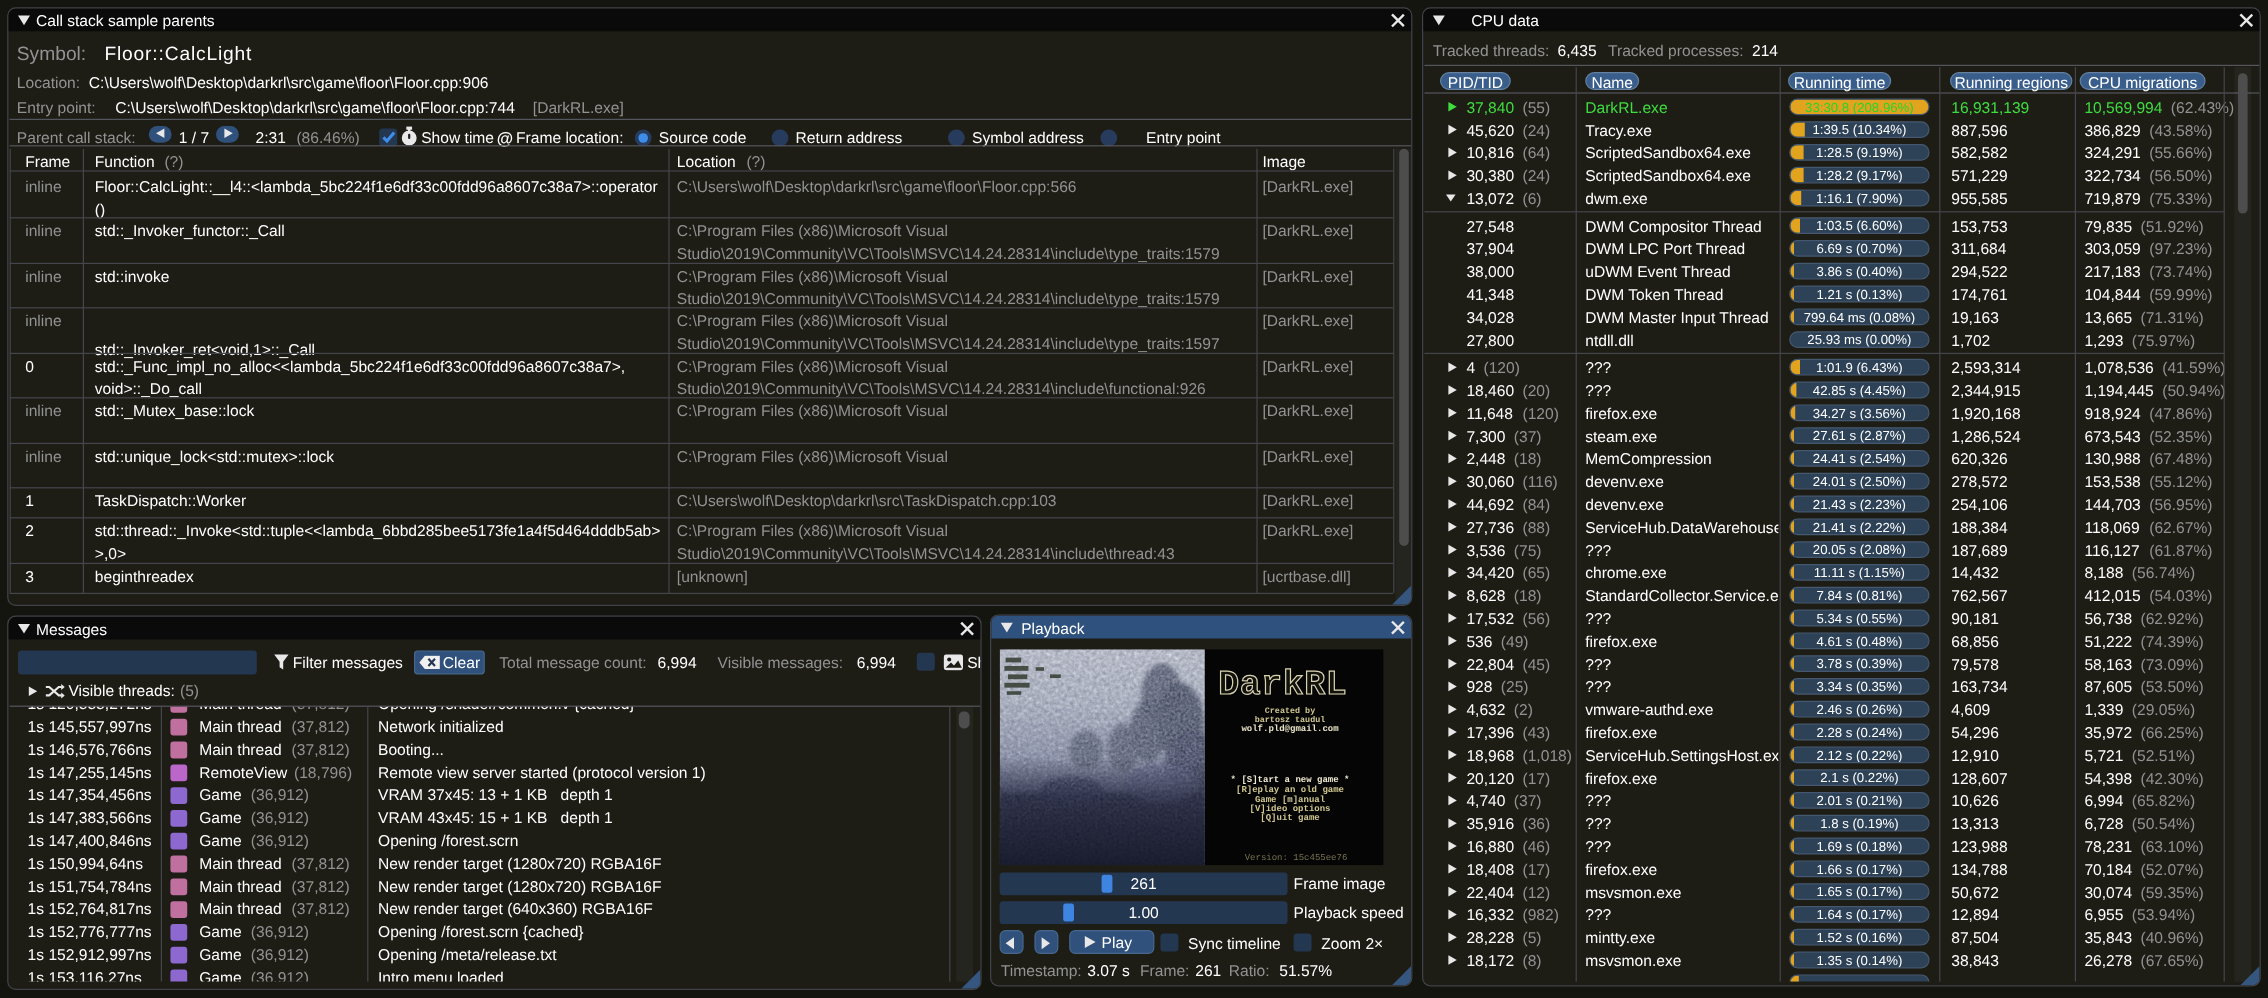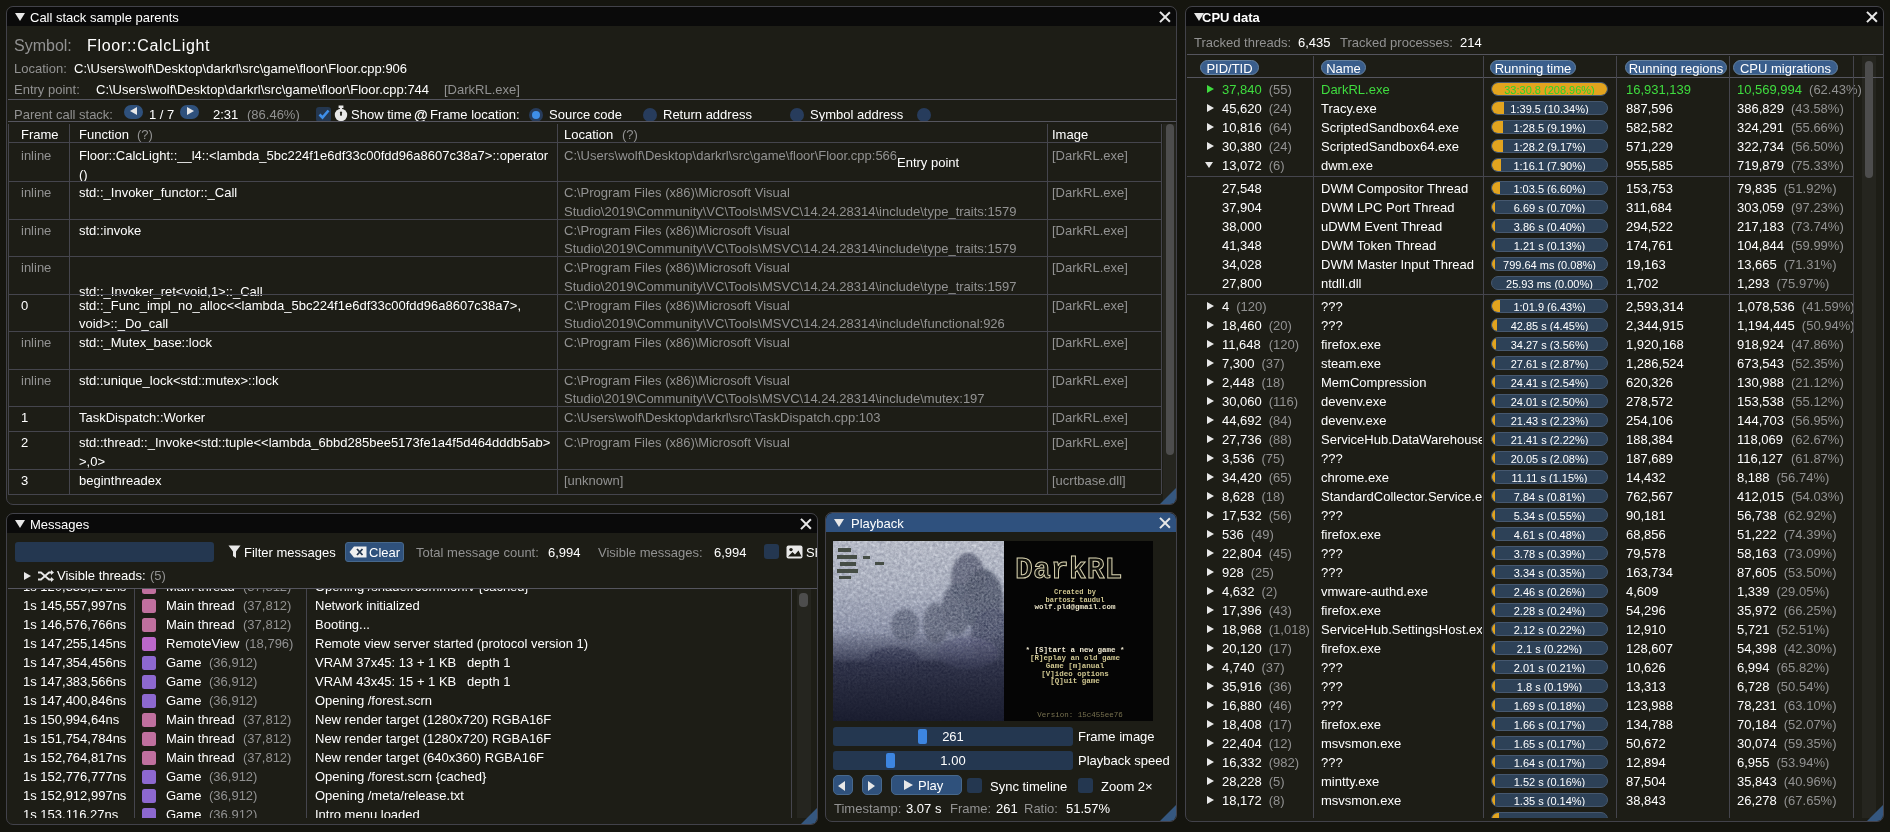--- a/index.html
+++ b/index.html
@@ -58,21 +58,21 @@
 <div class="t" style="left:407px;top:99.5px;font-size:14px;font-weight:bold">@</div>
 <div class="t" style="left:423px;top:100px;">Frame location:</div>
 <div class="" style="position:absolute;left:522px;top:100.5px;width:14px;height:14px;background:#273c5c;border-radius:50%"></div>
 <div class="" style="position:absolute;left:525px;top:103.5px;width:8px;height:8px;background:#3e8ee9;border-radius:50%"></div>
 <div class="t" style="left:542px;top:100px;">Source code</div>
 <div class="" style="position:absolute;left:636px;top:100.5px;width:14px;height:14px;background:#273c5c;border-radius:50%"></div>
 <div class="t" style="left:656px;top:100px;">Return address</div>
 <div class="" style="position:absolute;left:783px;top:100.5px;width:14px;height:14px;background:#273c5c;border-radius:50%"></div>
 <div class="t" style="left:803px;top:100px;">Symbol address</div>
 <div class="" style="position:absolute;left:910px;top:100.5px;width:14px;height:14px;background:#273c5c;border-radius:50%"></div>
-<div class="t" style="left:890px;top:100px;margin-top:48px;">Entry point</div>
+<div class="t" style="left:948px;top:100px;">Entry point</div>
 <div class="" style="position:absolute;left:1px;top:114px;height:1px;width:1168px;background:#55555e"></div>
 <div class="t" style="left:14px;top:120px;">Frame</div>
 <div class="t" style="left:72px;top:120px;">Function</div>
 <div class="g" style="left:130px;top:120px;">(?)</div>
 <div class="t" style="left:557px;top:120px;">Location</div>
 <div class="g" style="left:615px;top:120px;">(?)</div>
 <div class="t" style="left:1045px;top:120px;">Image</div>
 <div class="" style="position:absolute;left:1px;top:135px;height:1px;width:1153px;background:#45454d"></div>
 <div class="g" style="left:14px;top:141px;">inline</div>
 <div class="t" style="left:72px;top:141.0px;">Floor::CalcLight::__l4::&lt;lambda_5bc224f1e6df33c00fdd96a8607c38a7&gt;::operator</div>
@@ -106,32 +106,32 @@
 <div class="g" style="left:1045px;top:290.5px;">[DarkRL.exe]</div>
 <div class="" style="position:absolute;left:1px;top:324px;height:1px;width:1153px;background:#45454d"></div>
 <div class="g" style="left:14px;top:328px;">inline</div>
 <div class="t" style="left:72px;top:328.0px;">std::_Mutex_base::lock</div>
 <div class="g" style="left:557px;top:328.0px;">C:\Program Files (x86)\Microsoft Visual</div>
 <div class="g" style="left:1045px;top:328px;">[DarkRL.exe]</div>
 <div class="" style="position:absolute;left:1px;top:361.5px;height:1px;width:1153px;background:#45454d"></div>
 <div class="g" style="left:14px;top:365.5px;">inline</div>
 <div class="t" style="left:72px;top:365.5px;">std::unique_lock&lt;std::mutex&gt;::lock</div>
 <div class="g" style="left:557px;top:365.5px;">C:\Program Files (x86)\Microsoft Visual</div>
-<div class="g" style="left:557px;top:384.0px;">Studio\2019\Community\VC\Tools\MSVC\14.24.28314\include\mutex:197</div>
 <div class="g" style="left:1045px;top:365.5px;">[DarkRL.exe]</div>
 <div class="" style="position:absolute;left:1px;top:399px;height:1px;width:1153px;background:#45454d"></div>
 <div class="t" style="left:14px;top:403px;">1</div>
 <div class="t" style="left:72px;top:403.0px;">TaskDispatch::Worker</div>
 <div class="g" style="left:557px;top:403.0px;">C:\Users\wolf\Desktop\darkrl\src\TaskDispatch.cpp:103</div>
 <div class="g" style="left:1045px;top:403px;">[DarkRL.exe]</div>
 <div class="" style="position:absolute;left:1px;top:424px;height:1px;width:1153px;background:#45454d"></div>
 <div class="t" style="left:14px;top:428px;">2</div>
 <div class="t" style="left:72px;top:428.0px;">std::thread::_Invoke&lt;std::tuple&lt;&lt;lambda_6bbd285bee5173fe1a4f5d464dddb5ab&gt;</div>
 <div class="t" style="left:72px;top:446.5px;">&gt;,0&gt;</div>
 <div class="g" style="left:557px;top:428.0px;">C:\Program Files (x86)\Microsoft Visual</div>
+<div class="g" style="left:557px;top:446.5px;">Studio\2019\Community\VC\Tools\MSVC\14.24.28314\include\thread:43</div>
 <div class="g" style="left:1045px;top:428px;">[DarkRL.exe]</div>
 <div class="" style="position:absolute;left:1px;top:461.5px;height:1px;width:1153px;background:#45454d"></div>
 <div class="t" style="left:14px;top:465.5px;">3</div>
 <div class="t" style="left:72px;top:465.5px;">beginthreadex</div>
 <div class="g" style="left:557px;top:465.5px;">[unknown]</div>
 <div class="g" style="left:1045px;top:465.5px;">[ucrtbase.dll]</div>
 <div class="" style="position:absolute;left:1px;top:486.5px;height:1px;width:1153px;background:#45454d"></div>
 <div class="" style="position:absolute;left:1px;top:117px;width:1px;height:369.5px;background:#45454d"></div>
 <div class="" style="position:absolute;left:62px;top:117px;width:1px;height:369.5px;background:#45454d"></div>
 <div class="" style="position:absolute;left:550px;top:117px;width:1px;height:369.5px;background:#45454d"></div>
@@ -352,21 +352,21 @@
 <div class="t" style="left:80px;top:288px;">3.07 s</div>
 <div class="g" style="left:124px;top:288px;">Frame:</div>
 <div class="t" style="left:170px;top:288px;">261</div>
 <div class="g" style="left:198px;top:288px;">Ratio:</div>
 <div class="t" style="left:240px;top:288px;">51.57%</div>
 <div class="grip"></div>
 </div>
 <div class="win" style="left:1185px;top:6px;width:699px;height:816px">
 <div class="tb"></div>
 <div class="tri" style="left:8px;top:6px;border-left:5.5px solid transparent;border-right:5.5px solid transparent;border-top:8.0px solid #e8e8e8"></div>
-<div class="t" style="left:16px;top:3px;font-weight:bold;">CPU data</div>
+<div class="t" style="left:40px;top:3px;">CPU data</div>
 <div class="x" style="left:680px;top:4px"></div>
 <div class="g" style="left:8px;top:28px;">Tracked threads:</div>
 <div class="t" style="left:112px;top:28px;">6,435</div>
 <div class="g" style="left:154px;top:28px;">Tracked processes:</div>
 <div class="t" style="left:274px;top:28px;">214</div>
 <div class="" style="position:absolute;left:1px;top:47px;height:1px;width:696px;background:#55555e"></div>
 <div class="pill" style="position:absolute;left:14px;top:53px;width:59px;padding-top:1px">PID/TID</div>
 <div class="pill" style="position:absolute;left:135px;top:53px;width:45px;padding-top:1px">Name</div>
 <div class="pill" style="position:absolute;left:304px;top:53px;width:86px;padding-top:1px">Running time</div>
 <div class="pill" style="position:absolute;left:439px;top:53px;width:102px;padding-top:1px">Running regions</div>
@@ -530,21 +530,21 @@
 <div class="tri" style="left:21px;top:322px;border-top:4.5px solid transparent;border-bottom:4.5px solid transparent;border-left:7px solid #e8e8e8"></div>
 <div class="t" style="left:36px;top:318.5px;color:#ffffff;">2,448</div>
 <div class="g" style="left:75.53px;top:318.5px;">(18)</div>
 <div class="t" style="left:135px;top:318.5px;color:#ffffff;max-width:161px;overflow:hidden">MemCompression</div>
 <div class="bar" style="left:305px;top:319px">
         <div class="fill" style="width:3px"></div>
         <div class="bt" style="color:#fff">24.41 s (2.54%)</div>
       </div>
 <div class="t" style="left:440px;top:318.5px;color:#fff;">620,326</div>
 <div class="t" style="left:551px;top:318.5px;color:#fff;">130,988</div>
-<div class="g" style="left:604.99px;top:318.5px;">(21.12%)</div>
+<div class="g" style="left:604.99px;top:318.5px;">(67.48%)</div>
 <div class="tri" style="left:21px;top:341px;border-top:4.5px solid transparent;border-bottom:4.5px solid transparent;border-left:7px solid #e8e8e8"></div>
 <div class="t" style="left:36px;top:337.5px;color:#ffffff;">30,060</div>
 <div class="g" style="left:82.76px;top:337.5px;">(116)</div>
 <div class="t" style="left:135px;top:337.5px;color:#ffffff;max-width:161px;overflow:hidden">devenv.exe</div>
 <div class="bar" style="left:305px;top:338px">
         <div class="fill" style="width:3px"></div>
         <div class="bt" style="color:#fff">24.01 s (2.50%)</div>
       </div>
 <div class="t" style="left:440px;top:337.5px;color:#fff;">278,572</div>
 <div class="t" style="left:551px;top:337.5px;color:#fff;">153,538</div>

